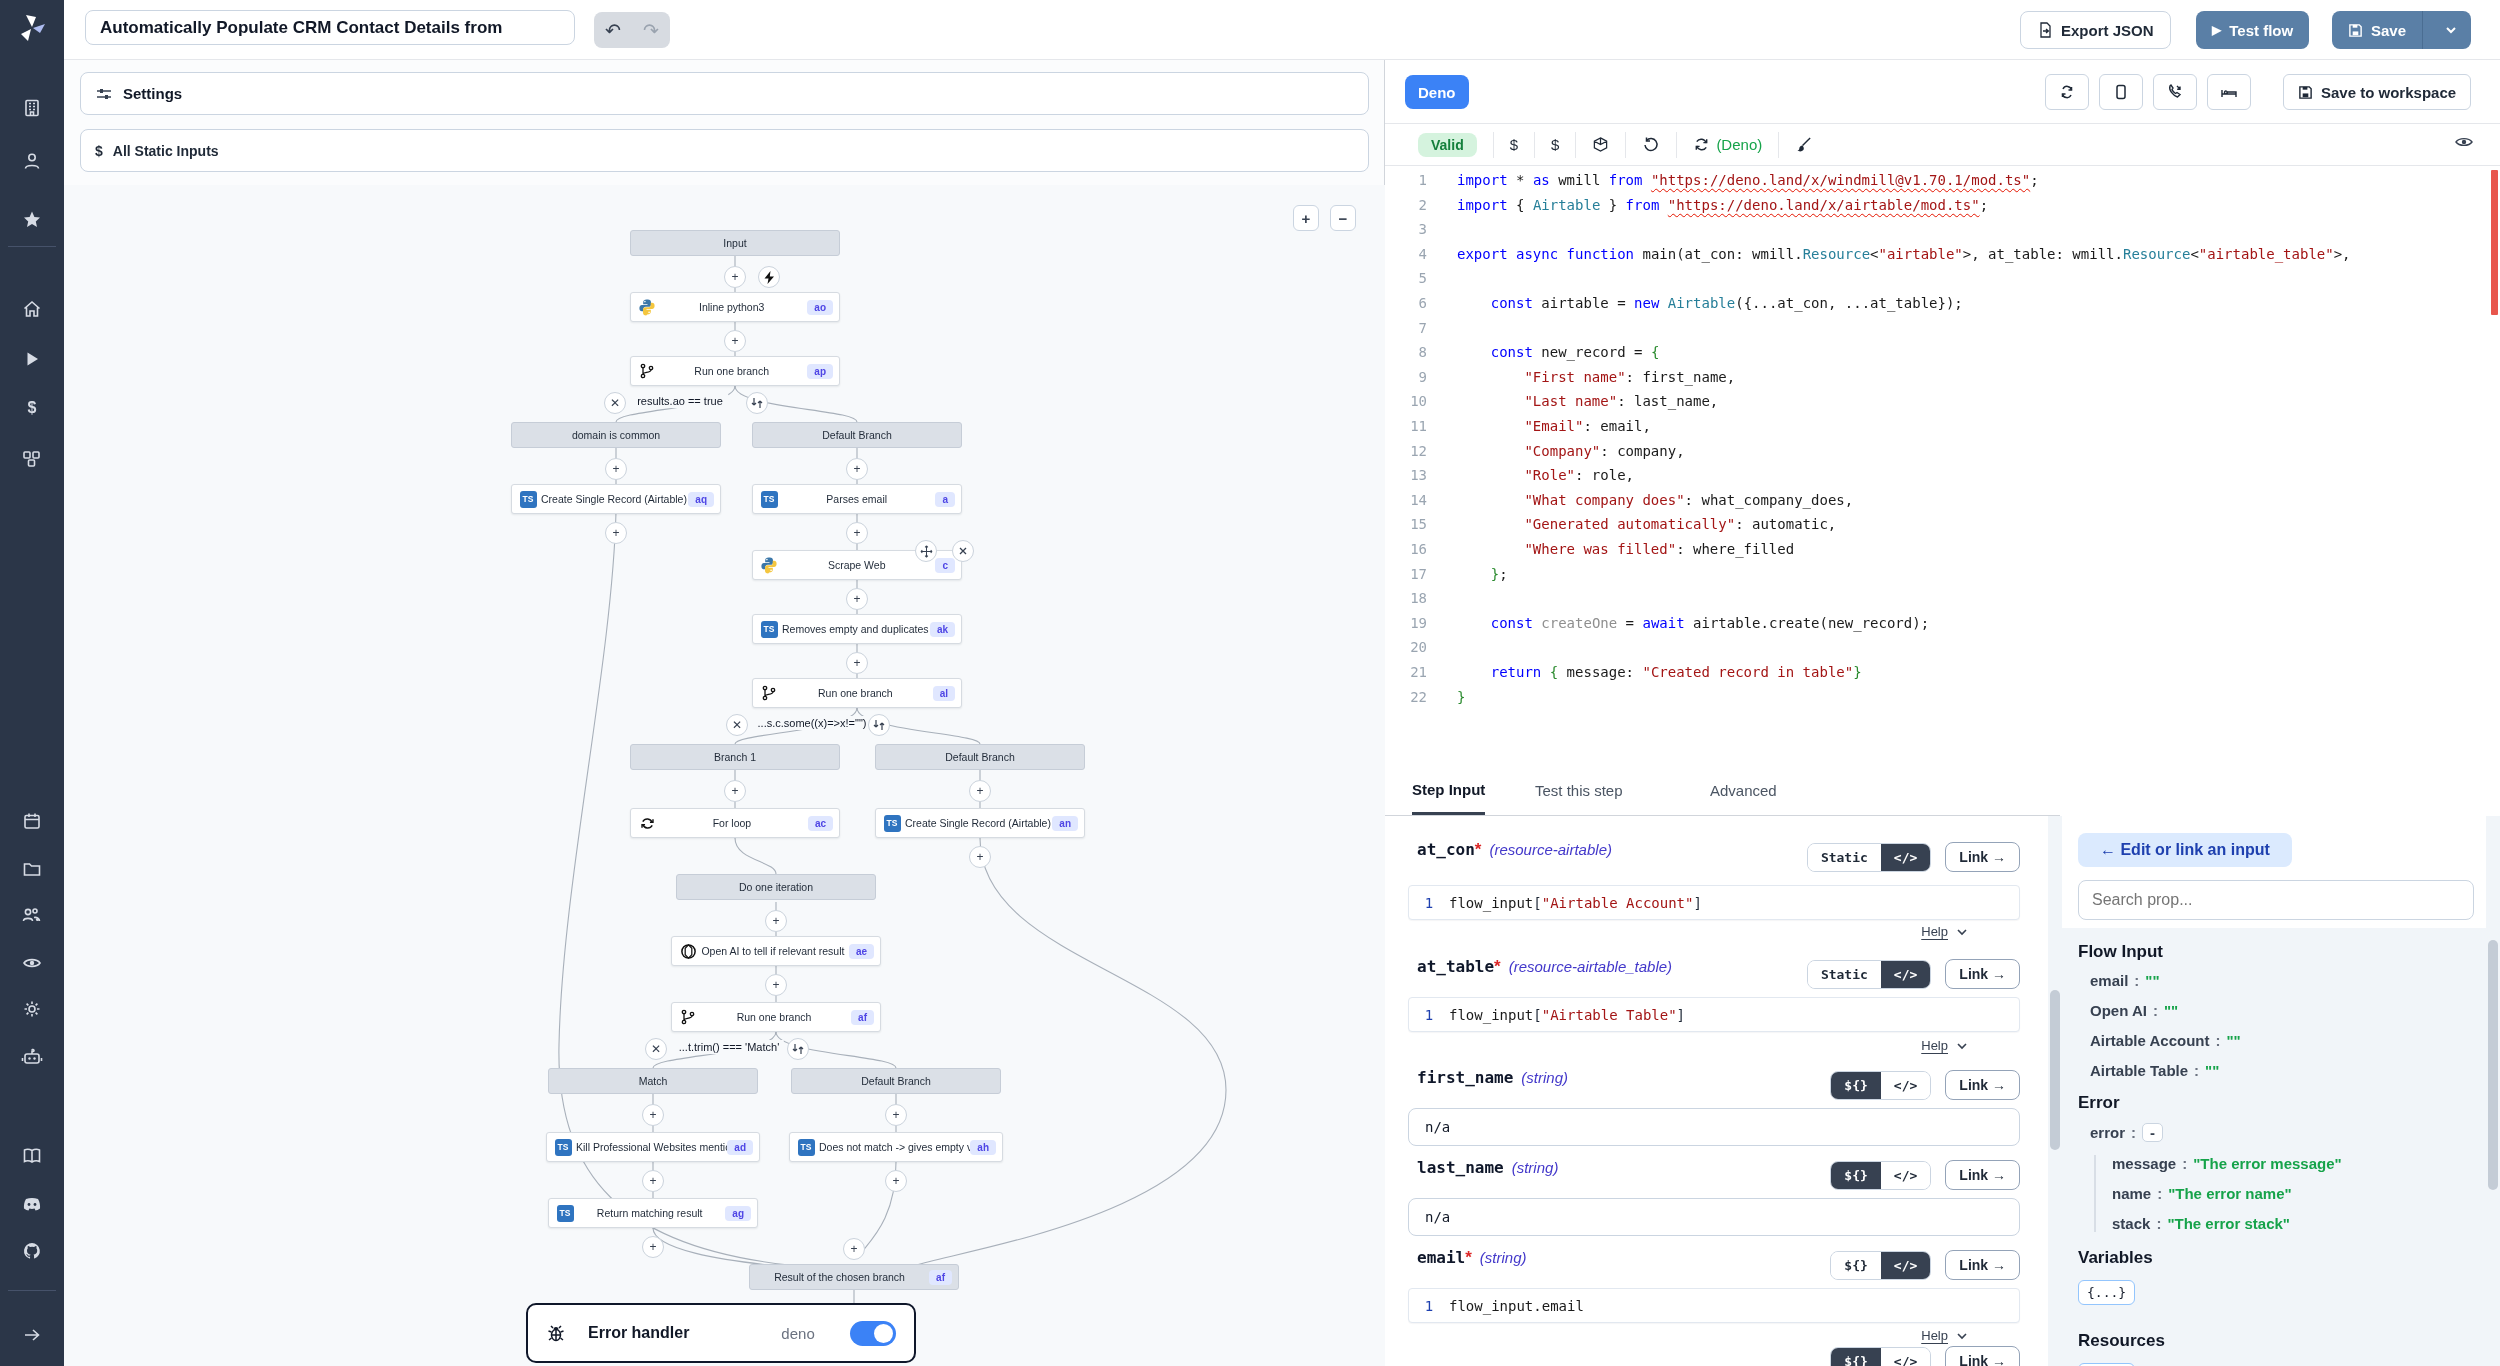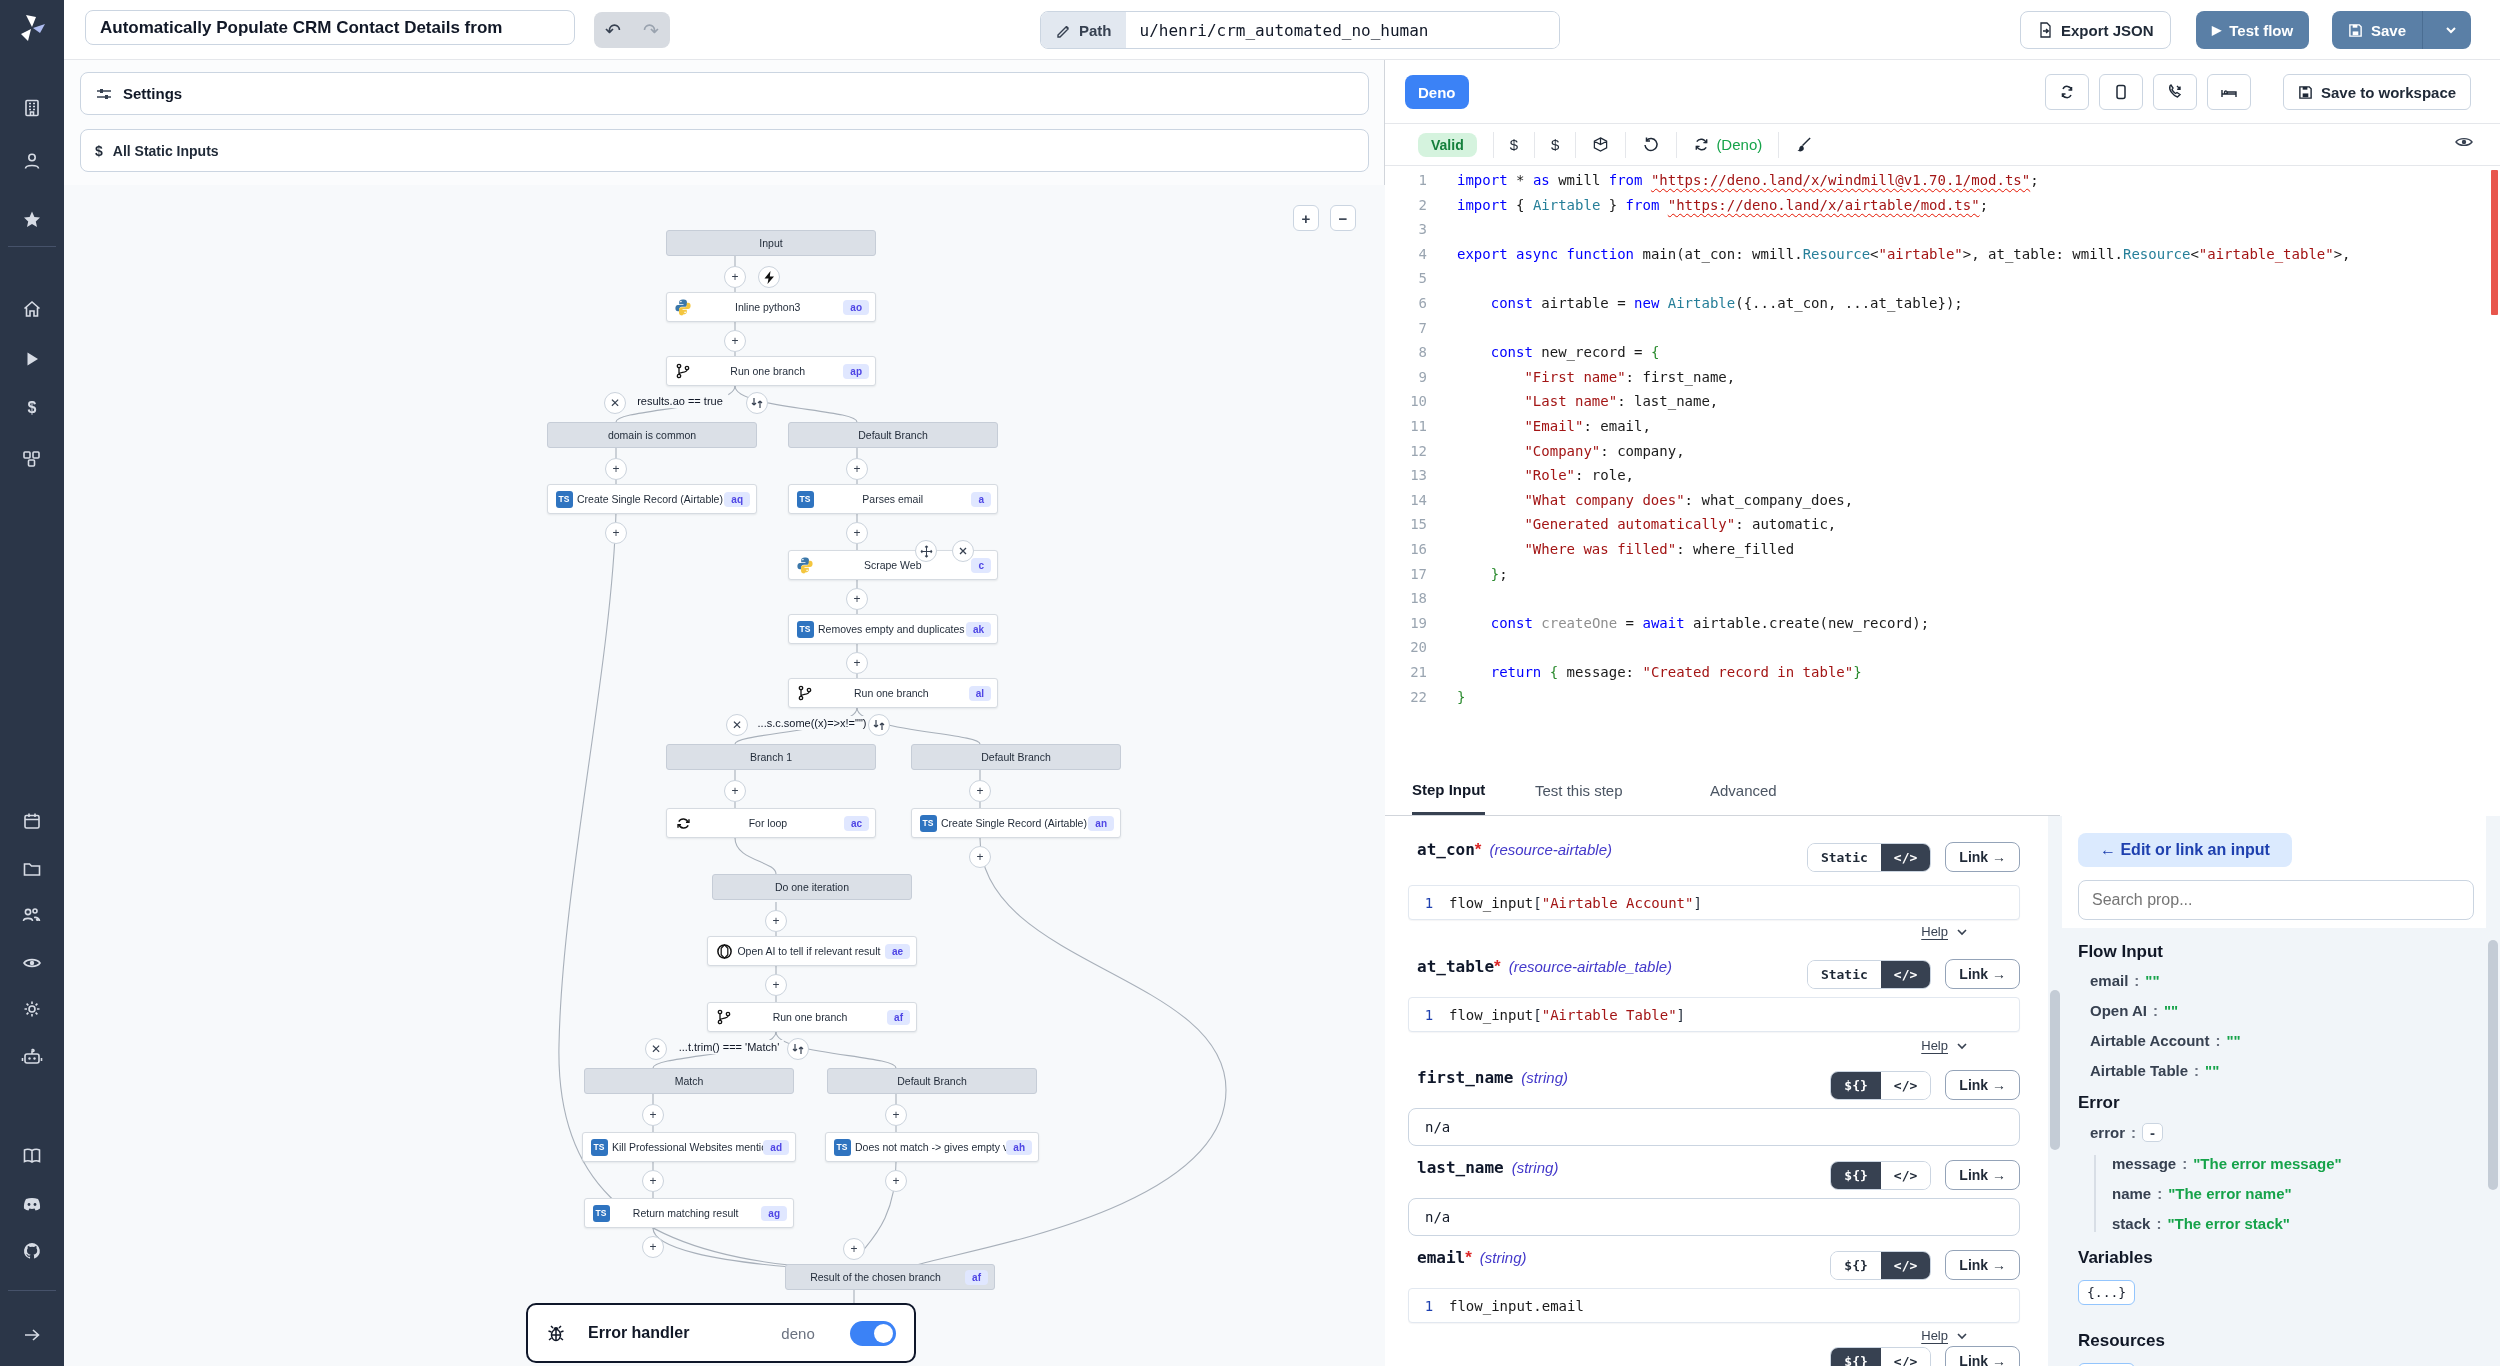--- a/index.html
+++ b/index.html
@@ -32,21 +32,21 @@
   #save-split .save-caret { width:40px; display:flex; align-items:center; justify-content:center; height:100%; }
 
   
   #flow-panel { position:absolute; left:64px; top:60px; width:1321px; height:1306px; background:#fbfcfd; border-right:1px solid #d1d5db; }
   .wide-row { position:absolute; left:16px; width:1289px; height:43px; background:#fff; border:1px solid #cbd5e1; border-radius:8px;
     display:flex; align-items:center; gap:10px; padding:0 14px; cursor:pointer; }
   #settings-row { top:12px; font-weight:700; font-size:15px; color:#111827; }
   #static-inputs-row { top:69px; font-weight:600; font-size:14px; color:#1f2937; }
   #canvas { position:absolute; left:0; top:125px; width:1321px; height:1181px; background:#f7f9fb; overflow:hidden; }
   #edges { position:absolute; left:0; top:0; }
-  .gnode { position:absolute; display:flex; align-items:center; font-size:10.5px; color:#1f2937; border-radius:3px; cursor:pointer;margin-left:36px; }
+  .gnode { position:absolute; display:flex; align-items:center; font-size:10.5px; color:#1f2937; border-radius:3px; cursor:pointer; }
   .gnode .nlabel { flex:1; text-align:center; white-space:nowrap; overflow:hidden; padding:0 4px; }
   .gnode.gray { background:#dbe0e7; border:1px solid #c6cdd7; height:26px; }
   .gnode.step { background:#fff; border:1px solid #d6dbe1; height:30px; box-shadow:0 1px 2px rgba(15,23,42,.08); }
   .gnode .nicon { width:18px; height:18px; margin-left:7px; flex:0 0 auto; display:flex; align-items:center; justify-content:center; }
   .gnode .nbadge { flex:0 0 auto; margin-right:6px; background:#e0e7ff; color:#4f46e5; font-weight:700; font-size:10px;
     padding:2px 7px; border-radius:4px; }
   .ts-ic { width:17px; height:17px; background:#2f74c0; color:#fff; border-radius:3px; font-size:8.5px; font-weight:700;
     display:flex; align-items:center; justify-content:center; }
   .gcirc { position:absolute; width:22px; height:22px; border-radius:50%; background:#fff; border:1px solid #cbd3dc;
     display:flex; align-items:center; justify-content:center; font-size:12px; color:#374151; cursor:pointer; z-index:5; }
@@ -247,29 +247,20 @@
       <div class="sb-div" style="top:246px"></div>
       <div class="sb-div" style="top:1290px"></div>
     </div>
 </aside>
 
 <header id="topbar">
   <input id="title-input" value="Automatically Populate CRM Contact Details from" style="">
   <div id="undoredo">
     <span id="undo-btn">↶</span>
     <span id="redo-btn">↷</span>
-  </div>
-  <div id="path-group">
-    <div class="path-left">
-      <svg width="16" height="16" viewBox="0 0 16 16">
-          <path d="M3 13 L11 5 L13 7 L5 15 L3 15 Z M11.5 4.5 L13.5 6.5" fill="none" stroke="#374151" stroke-width="1.4"></path>
-        </svg>
-      <span>Path</span>
-    </div>
-    <div class="path-right mono">u/henri/crm_automated_no_human</div>
   </div>
   <div id="export-json" class="tb-btn">
     <svg width="16" height="16" viewBox="0 0 16 16">
         <path d="M4 1 h6 l3 3 v11 h-9 z" fill="none" stroke="#1f2937" stroke-width="1.3"></path>
         <path d="M6 9 h5 M9 7 l2.4 2 L9 11" fill="none" stroke="#1f2937" stroke-width="1.3"></path>
       </svg>
     <span>Export JSON</span>
   </div>
   <div id="test-flow" class="tb-btn">
     <span style="font-size:12px">▶</span>

